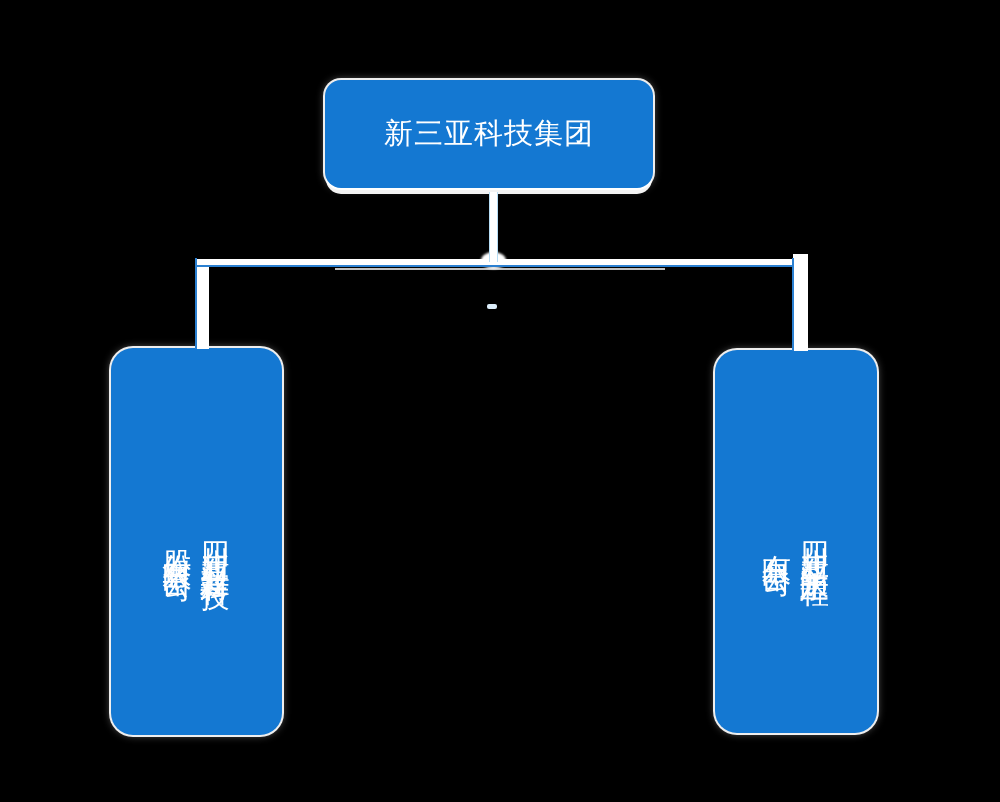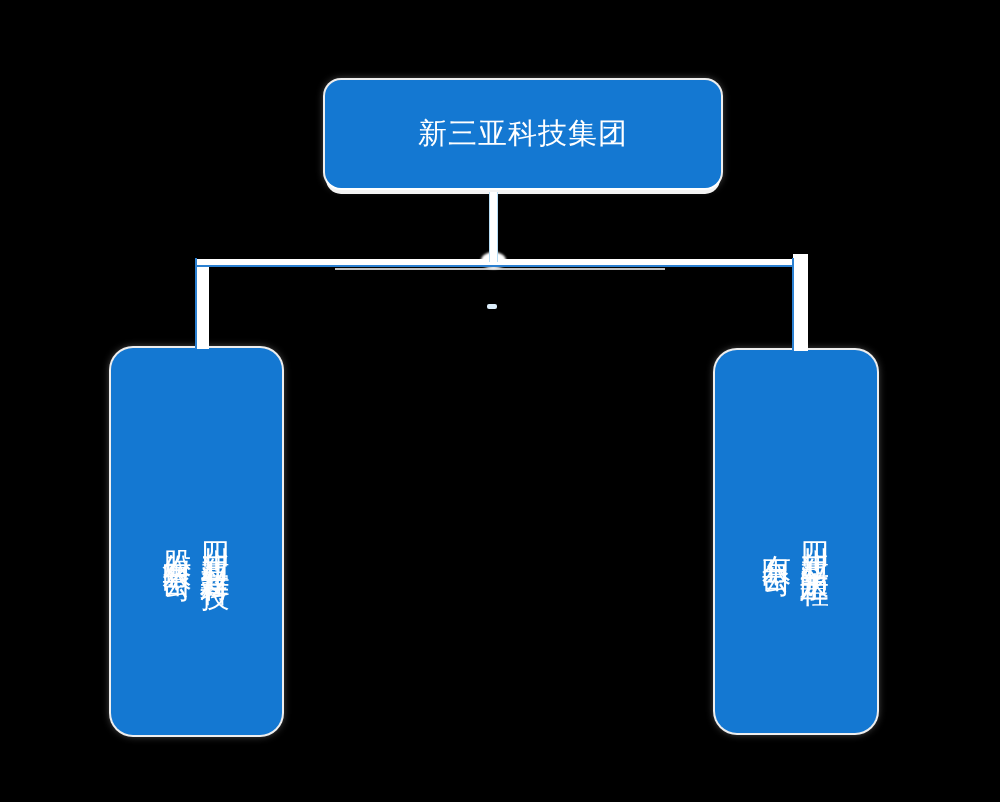--- a/index.html
+++ b/index.html
@@ -27,21 +27,21 @@
     background: var(--node-fill);
     color: var(--node-text);
     display: flex;
     align-items: center;
     justify-content: center;
     box-shadow: 0 0 0 2px rgba(255,255,255,0.92), 0 0 9px rgba(255,255,255,0.45);
     cursor: pointer;
   }
   .root-node {
     left: 325px; top: 80px;
-    width: 396px; height: 108px;
+    width: 328px; height: 108px;
     border-radius: 16px;
     box-shadow: 0 0 0 2px rgba(255,255,255,0.92),
                 0 7px 0 -1px rgba(255,255,255,0.95),
                 0 0 9px rgba(255,255,255,0.45);
   }
   .root-label {
     font-size: 29px;
     letter-spacing: 1px;
     white-space: nowrap;
   }

